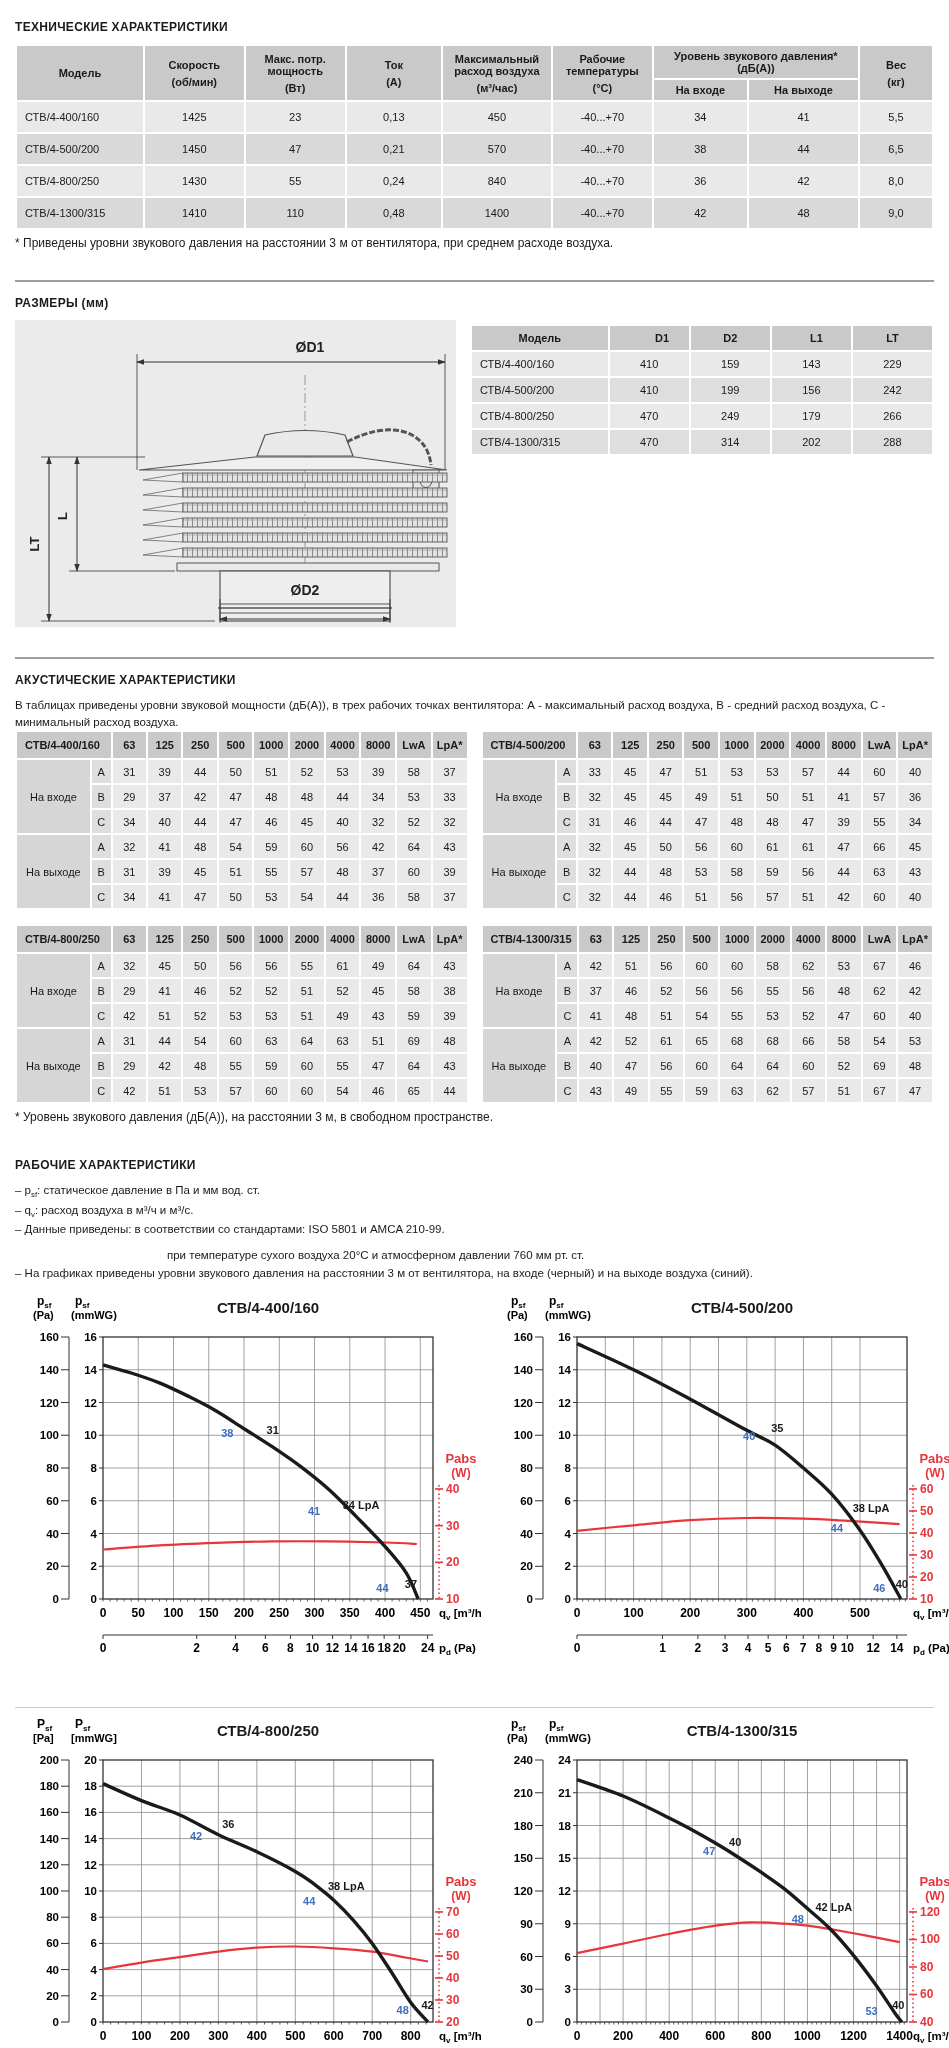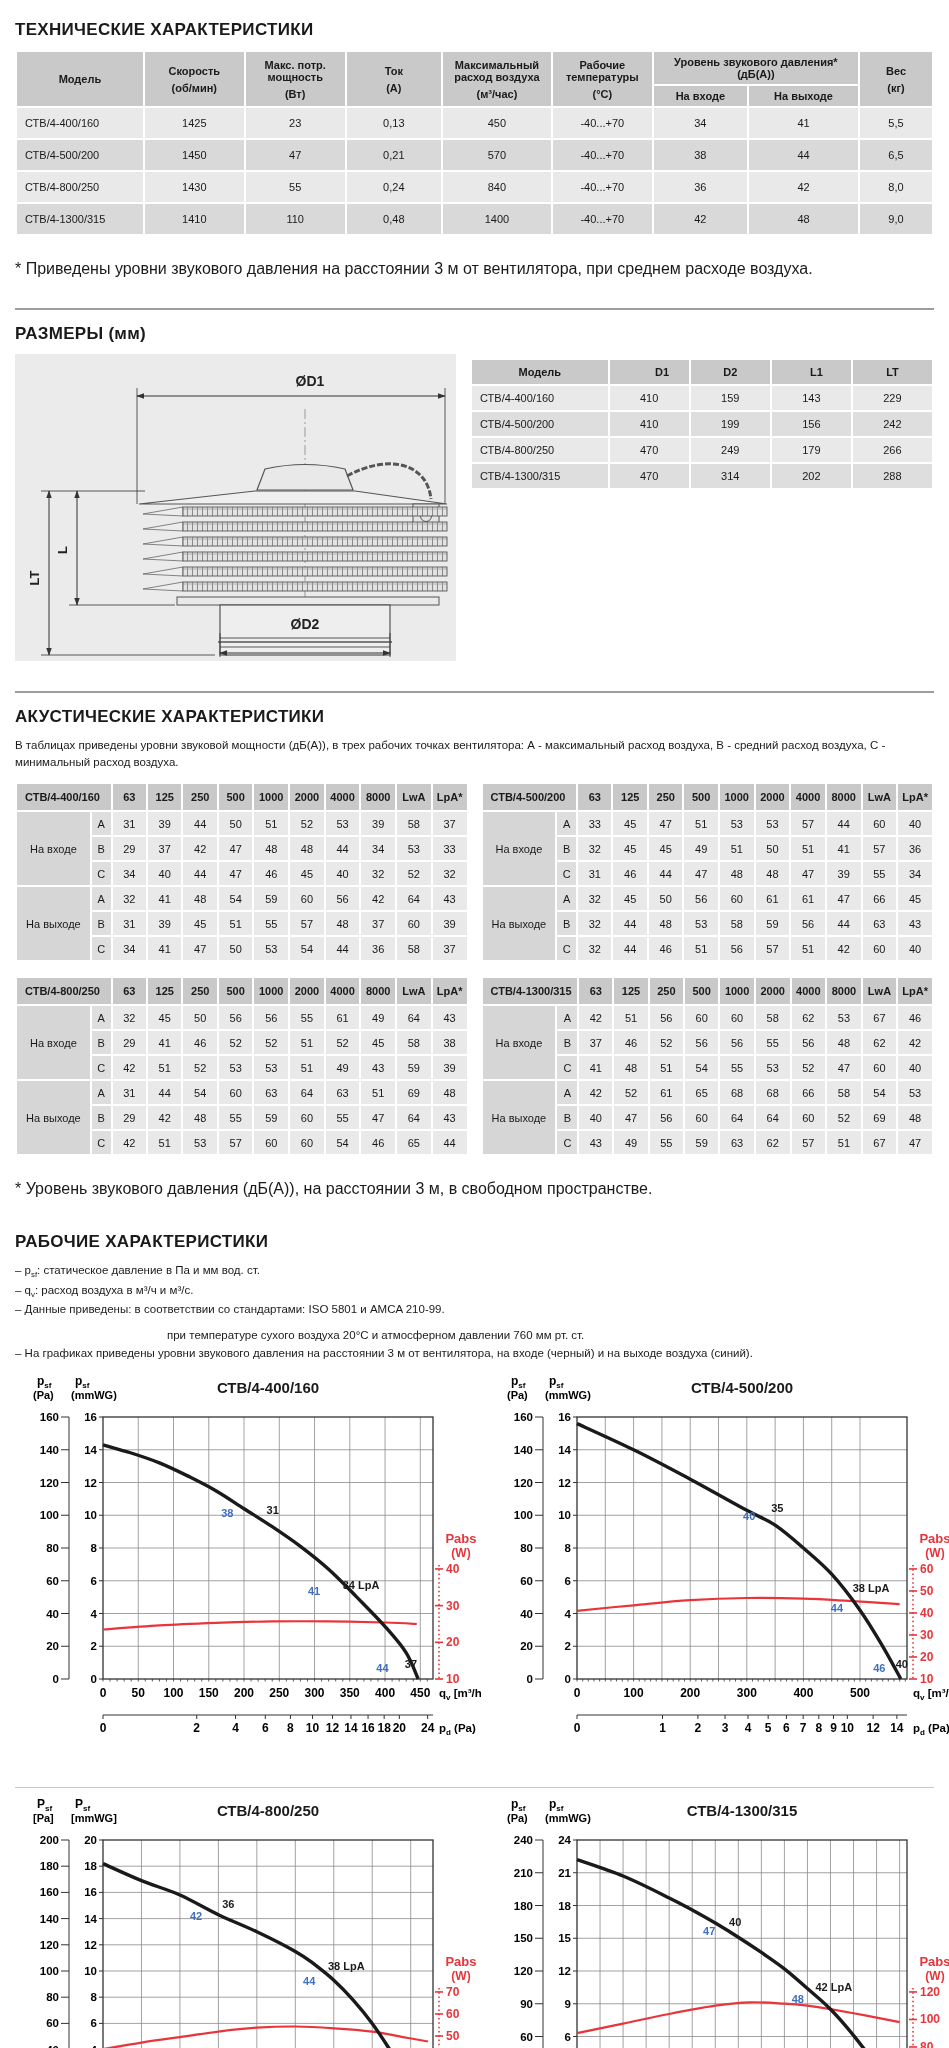--- a/index.html
+++ b/index.html
@@ -1,39 +1,39 @@
 <!DOCTYPE html>
 <html><head>
 <meta charset="utf-8">
 <style>
   html,body{margin:0;padding:0;background:#fff;color:#1a1a1a;
     font-family:"Liberation Sans","DejaVu Sans",sans-serif;}
   .page{width:949px;min-height:2048px;box-sizing:border-box;padding:6px 15px 20px 15px;}
-  .section-title{font-size:17px;font-weight:bold;letter-spacing:.3px;margin:14px 0 10px 0;}
+  .section-title{font-size:12px;font-weight:bold;letter-spacing:.3px;margin:14px 0 10px 0;}
   hr.sec{border:none;border-top:2px solid #9d9d9d;margin:30px 0 0 0;}
   hr.soft{border:none;border-top:1px solid #c9c9c9;margin:18px 0 6px 0;}
   
   table.grid{border-collapse:separate;border-spacing:2px;width:100%;}
   table.grid th,table.grid td{font-size:11px;padding:4px 3px;text-align:center;vertical-align:middle;}
   table.grid th{background:#c9c9c9;font-weight:bold;}
   table.grid td{background:#e9e9e9;}
   .tech td:first-child{text-align:left;padding-left:8px;white-space:nowrap;}
   .tech tr.alt td{background:#d9d9d9;}
   .tech th .u{margin-top:5px;font-weight:bold;}
   .tech td{height:22px;font-size:11.5px;}
   .dims td:first-child{text-align:left;padding-left:8px;}
   .dims tr.alt td{background:#dedede;}
   .dims th,.dims td{height:16px;}
   .ac th{height:18px;}
   .ac td{height:15px;padding:2px 1px;font-size:11px;}
   .ac td.grp{background:#d6d6d6;}
   .ac td.pt{background:#dedede;}
   .ac th.model{text-align:left;padding-left:8px;white-space:nowrap;}
-  .footnote{font-size:16px;margin-top:24px;}
-  .para{font-size:11.5px;line-height:1.45;margin:2px 0 12px 0;}
+  .footnote{font-size:12px;margin-top:6px;}
+  .para{font-size:11.5px;line-height:1.45;margin:2px 0 0 0;}
   .bullets{font-size:11.5px;line-height:1.55;margin:4px 0 10px 0;}
   .bullets div.ind{margin-left:152px;margin-top:8px;}
   sub{font-size:.68em;}
   
   .dims-wrap{display:flex;gap:14px;margin-top:10px;}
   .draw-box{background:#ebebeb;width:441px;height:307px;flex:none;}
   .dims-table-wrap{flex:1;padding-top:4px;}
   
   .ac-grid{display:grid;grid-template-columns:1fr 1fr;column-gap:12px;row-gap:14px;}
   

